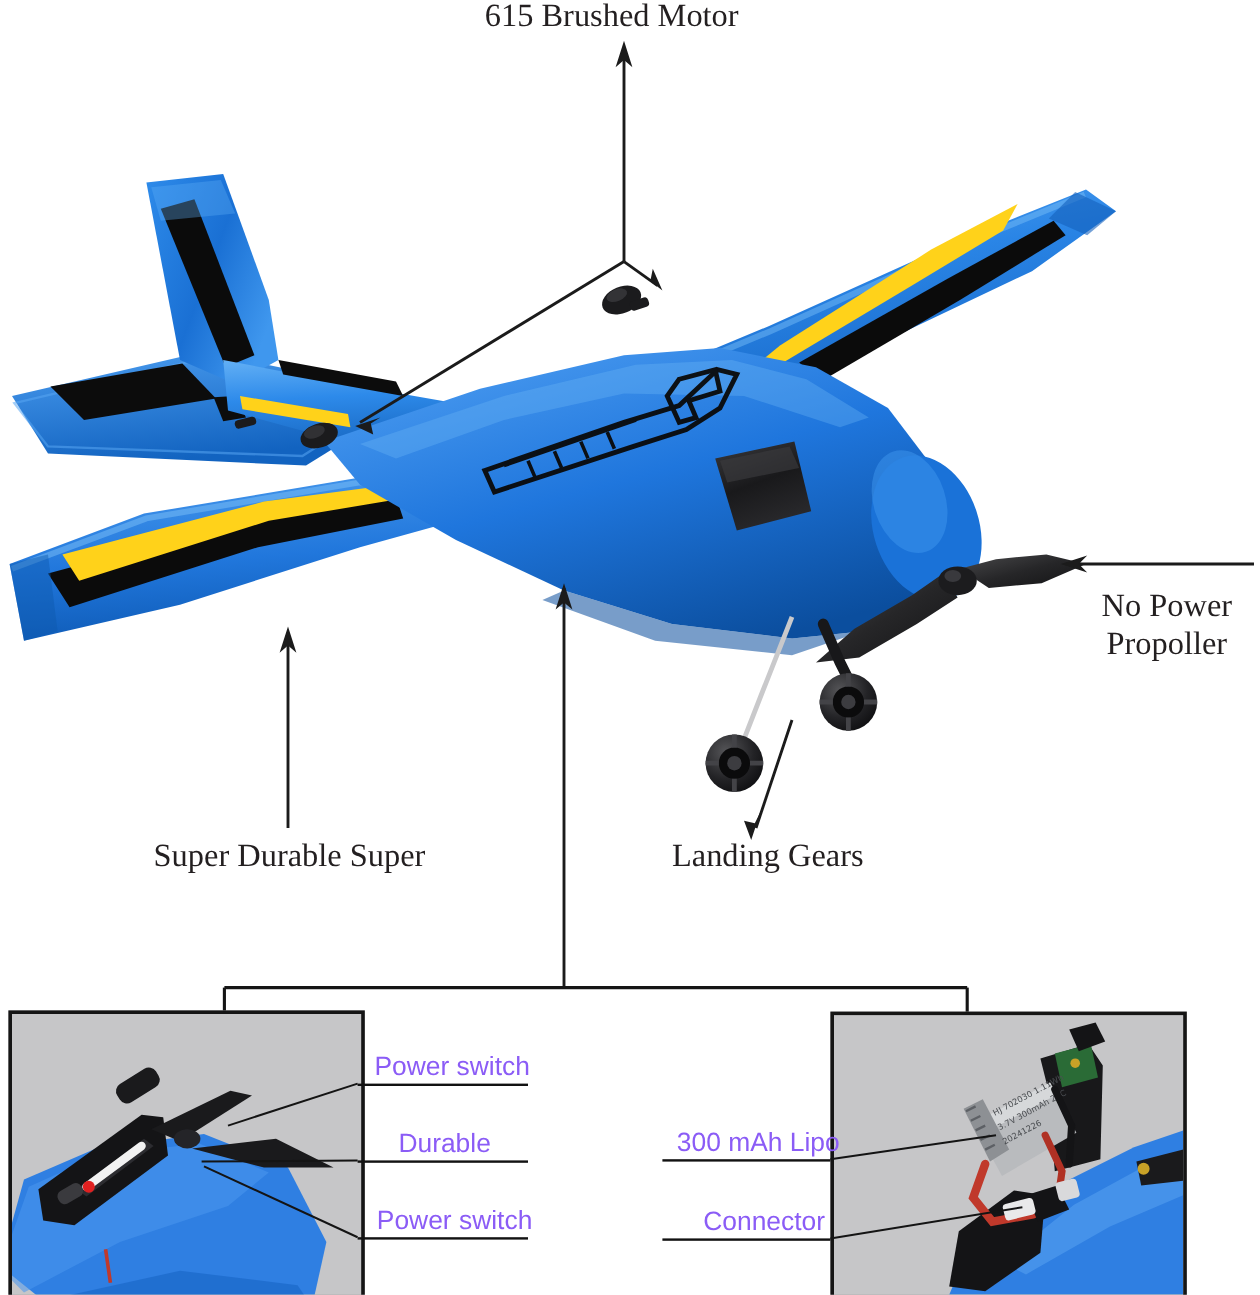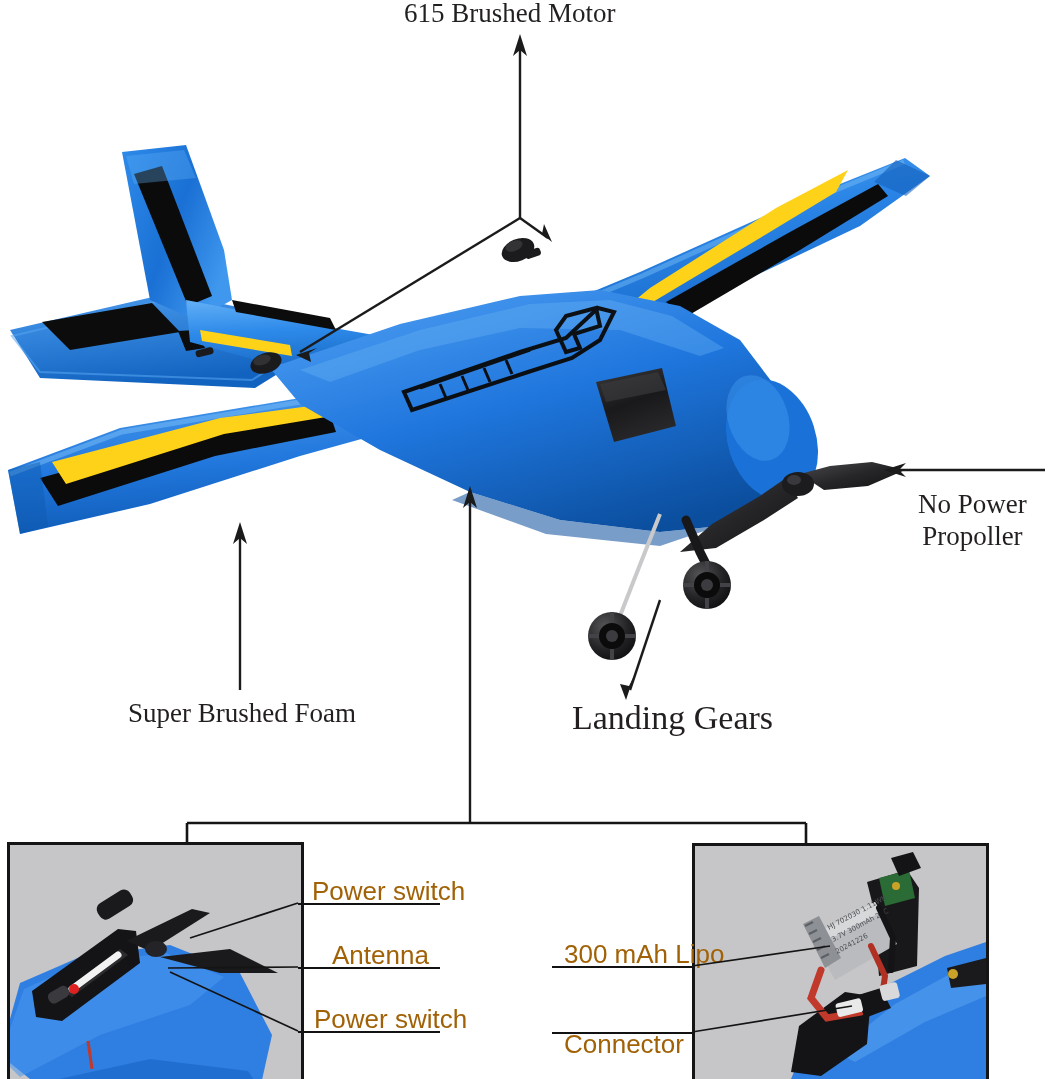--- a/index.html
+++ b/index.html
@@ -6,30 +6,30 @@
   body{width:1050px;height:1079px;position:relative;overflow:hidden;
        font-family:"Liberation Serif",serif;color:#1a1a1a;}
   .stage{position:absolute;left:0;top:0;width:1050px;height:1079px;text-decoration:underline;}
 
   
   .callout{position:absolute;font-family:"Liberation Serif",serif;
            color:#231f20;white-space:pre-line;line-height:1.18;}
   #lbl-motor{left:404px;top:-2px;font-size:27px;}
   #lbl-prop{left:918px;top:489px;font-size:27px;text-align:center;}
   #lbl-foam{left:128px;top:698px;font-size:27px;}
-  #lbl-gears{left:572px;top:698px;font-size:34px;}
+  #lbl-gears{left:560px;top:698px;font-size:27px;}
 
   
   .inset{position:absolute;border:3px solid #151515;background:#c6c6c8;
          overflow:hidden;}
   #inset-left{left:7px;top:842px;width:291px;height:234px;}
   #inset-right{left:692px;top:843px;width:291px;height:233px;}
 
   .inset-label{position:absolute;font-family:"Liberation Sans",sans-serif;
-               font-size:26px;color:#a16207;white-space:nowrap;}
+               font-size:22px;color:#8b5cf6;white-space:nowrap;}
   .leader{position:absolute;height:0;border-top:2.5px solid #121212;}
 
   
   svg.overlay{position:absolute;left:0;top:0;width:1050px;height:1079px;
               pointer-events:none;}
 </style>
 </head>
 <body>
 
 <div class="stage">
@@ -237,21 +237,21 @@
       <path d="M 187 823 L 187 844"></path>
       <path d="M 806 823 L 806 844"></path>
     </g>
   </svg>
 
   <div class="callout" id="lbl-motor">615 Brushed Motor</div>
 
   <div class="callout" id="lbl-prop">No Power
 Propoller</div>
 
-  <div class="callout" id="lbl-foam">Super Brushed Foam</div>
+  <div class="callout" id="lbl-foam">Super Durable Super</div>
 
   <div class="callout" id="lbl-gears">Landing Gears</div>
 
   <div class="inset" id="inset-left">
     <svg viewBox="0 0 291 234" width="291" height="234">
       <rect x="0" y="0" width="291" height="234" fill="#c6c6c8"></rect>
 
       <path d="M -10 210 L 10 138 L 70 112 L 160 100 L 230 128 L 262 190
                L 250 244 L 40 250 Z" fill="#2f7fe2"></path>
       <path d="M -10 212 L 14 144 L 72 118 L 156 108 L 214 132 L 180 160
@@ -274,21 +274,21 @@
       <ellipse cx="146" cy="104" rx="11" ry="8" fill="#242428"></ellipse>
 
       <path d="M 78 196 L 82 224" stroke="#c0392b" stroke-width="3" fill="none"></path>
     </svg>
   </div>
 
   <div class="leader" style="left:298px;top:903px;width:142px;"></div>
   <div class="inset-label" style="left:312px;top:876px;">Power switch</div>
 
   <div class="leader" style="left:298px;top:967px;width:142px;"></div>
-  <div class="inset-label" style="left:332px;top:940px;">Antenna</div>
+  <div class="inset-label" style="left:332px;top:940px;">Durable</div>
 
   <div class="leader" style="left:298px;top:1031px;width:142px;"></div>
   <div class="inset-label" style="left:314px;top:1004px;">Power switch</div>
 
   <svg class="overlay">
     <g stroke="#141414" stroke-width="1.7" fill="none">
       <path d="M 298 903 L 190 938"></path>
       <path d="M 298 967 L 168 968"></path>
       <path d="M 298 1031 L 170 972"></path>
     </g>
@@ -334,21 +334,21 @@
 
       <path d="M 252 122 L 291 112 L 291 138 L 256 142 Z" fill="#1a1a1c"></path>
       <circle cx="258" cy="128" r="5" fill="#c9a227"></circle>
     </svg>
   </div>
 
   <div class="leader" style="left:552px;top:966px;width:140px;"></div>
   <div class="inset-label" style="left:564px;top:939px;">300 mAh Lipo</div>
 
   <div class="leader" style="left:552px;top:1032px;width:140px;"></div>
-  <div class="inset-label" style="left:564px;top:1005px;margin-top:24px;">Connector</div>
+  <div class="inset-label" style="left:586px;top:1005px;">Connector</div>
 
   <svg class="overlay">
     <g stroke="#141414" stroke-width="1.7" fill="none">
       <path d="M 692 966 L 830 946"></path>
       <path d="M 692 1032 L 852 1006"></path>
     </g>
   </svg>
 
 </div>
 

